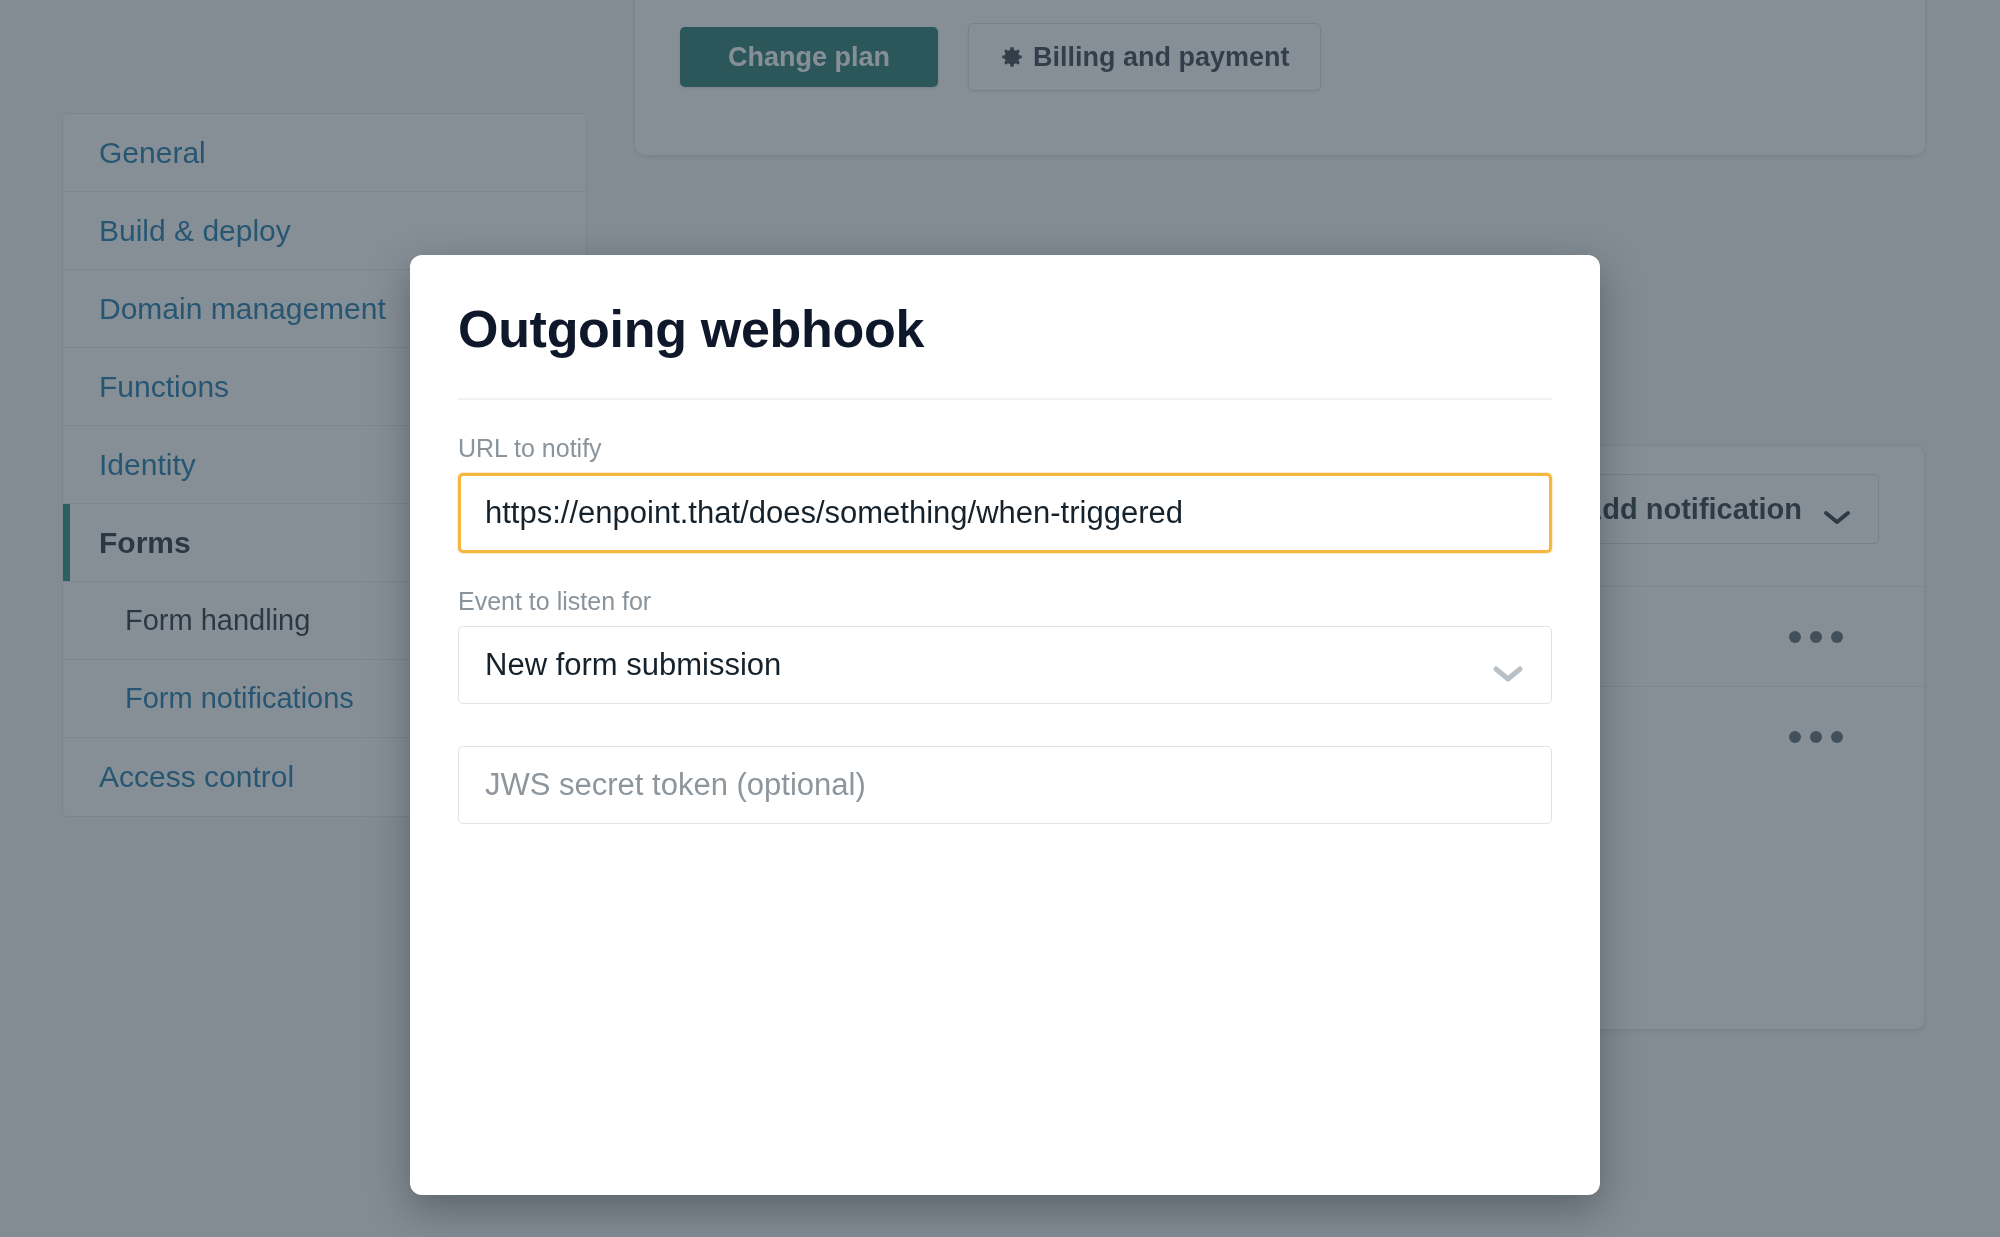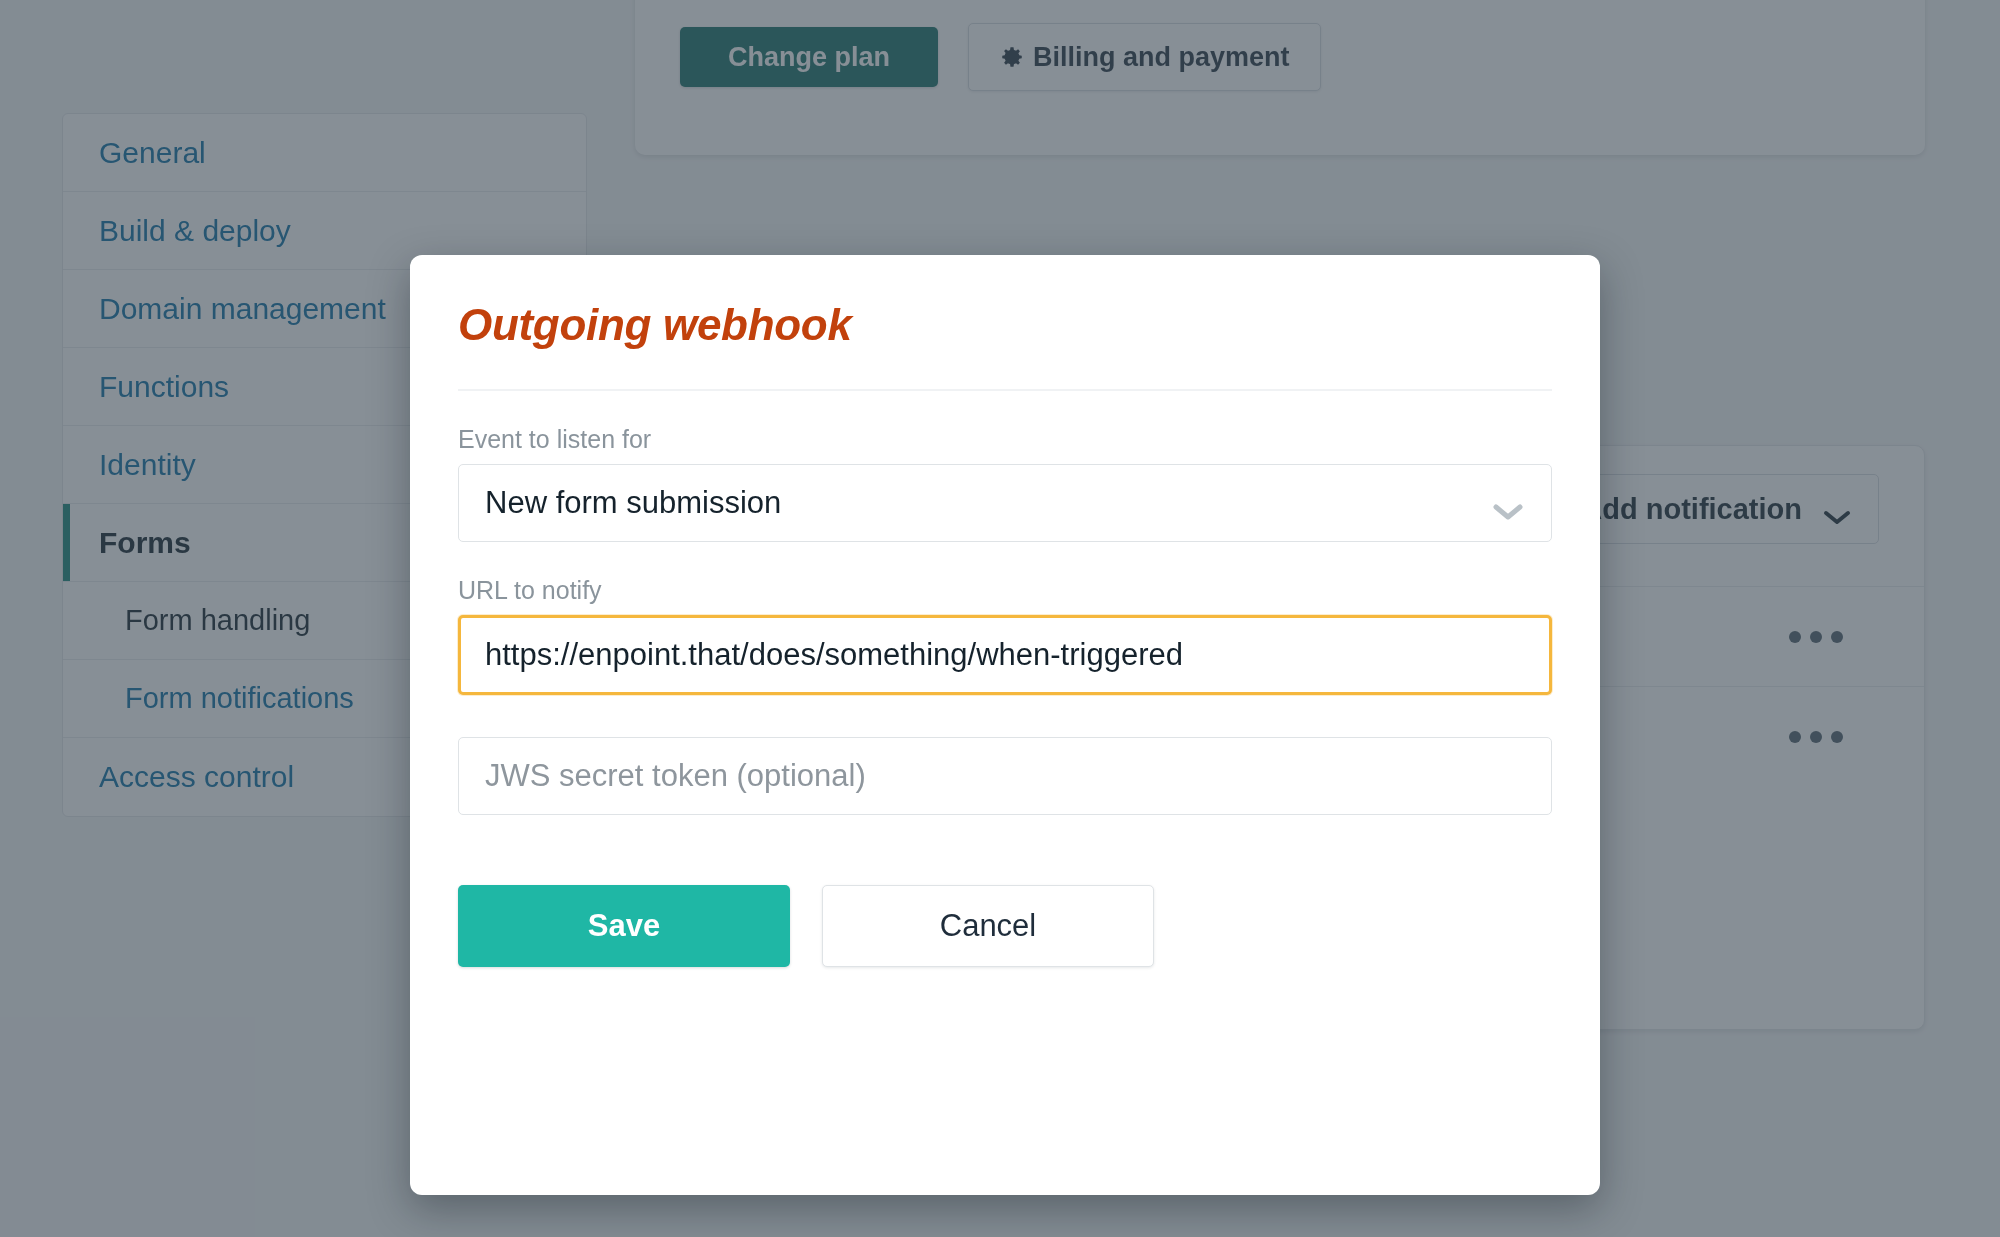--- a/index.html
+++ b/index.html
@@ -189,26 +189,25 @@
     left: 410px;
     top: 255px;
     width: 1190px;
     height: 940px;
     background: #ffffff;
     border-radius: 12px;
     box-shadow: 0 14px 40px rgba(12,20,28,.34);
     padding: 46px 48px 0 48px;
   }
   .modal-title {
-    font-size: 44px;
-    font-weight: bold;
-    color: #c2410c;
+    font-size: 52px;
+    font-weight: bold;
+    color: #0f172a;
     letter-spacing: -0.3px;
     line-height: 1.1;
-    font-style: italic;
   }
   .modal-divider {
     margin-top: 40px;
     height: 2px;
     background: #f0f2f4;
   }
 
   .field { margin-top: 34px; }
   .field-label {
     font-size: 25px;
@@ -363,45 +362,41 @@
 </div>
 
 <div id="scrim"></div>
 
 <div id="modal">
 
   <div class="modal-title">Outgoing webhook</div>
   <div class="modal-divider"></div>
 
   <div class="field">
+    <div class="field-label">URL to notify</div>
+    <div class="control focused">
+      <span>https://enpoint.that/does/something/when-triggered</span>
+    </div>
+  </div>
+
+  <div class="field">
     <div class="field-label">Event to listen for</div>
     <div class="control">
       <span>New form submission</span>
       <span class="chev">
         <svg viewBox="0 0 34 20" width="34" height="20" fill="none" stroke="#b9c1c7" stroke-width="5" stroke-linecap="round" stroke-linejoin="round">
           <path d="M5 6 L17 16 L29 6"></path>
         </svg>
       </span>
     </div>
   </div>
 
-  <div class="field">
-    <div class="field-label">URL to notify</div>
-    <div class="control focused">
-      <span>https://enpoint.that/does/something/when-triggered</span>
-    </div>
-  </div>
-
   <div class="spacer-gap"></div>
 
   <div>
     <div class="control">
       <span class="placeholder">JWS secret token (optional)</span>
     </div>
   </div>
 
 
-  <div class="modal-actions">
-    <button class="btn-save">Save</button>
-    <button class="btn-cancel">Cancel</button>
-  </div>
 
 </div>
 
 </body></html>

